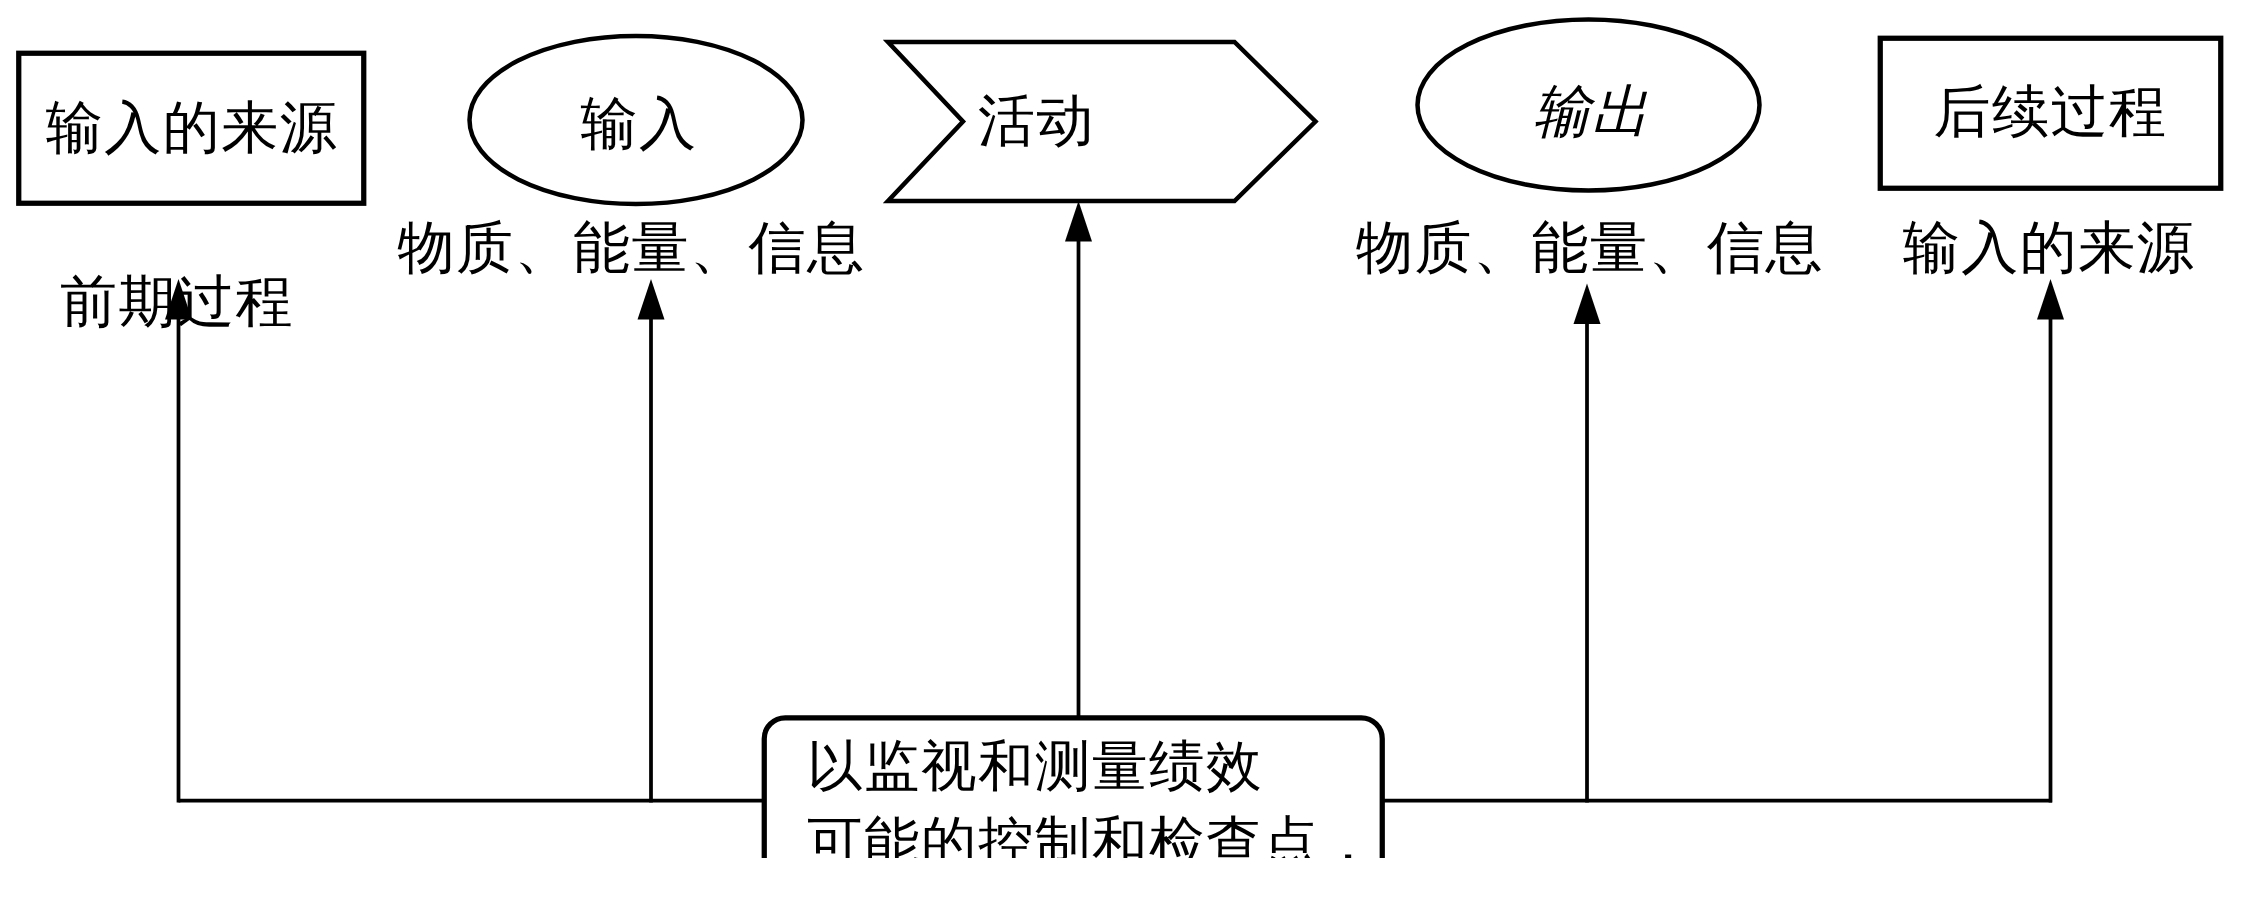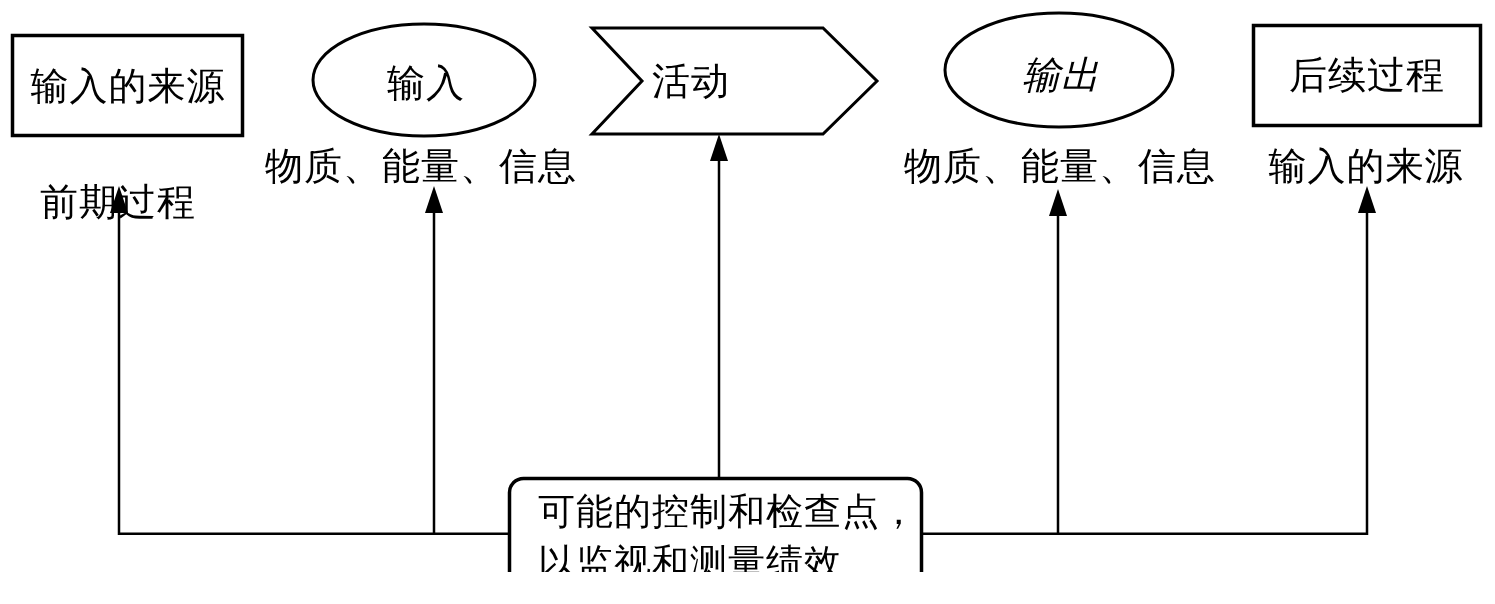--- a/index.html
+++ b/index.html
@@ -74,17 +74,17 @@
   <div class="shape-label" style="left:691px; top:81px;">活动</div>
   <div class="shape-label" style="left:1061px; top:75px;font-style:italic;">输出</div>
   <div class="shape-label" style="left:1367px; top:75px;">后续过程</div>
 
   <div class="sub-label" style="left:118px;margin-top:36px;">前期过程</div>
   <div class="sub-label" style="left:421px;">物质、能量、信息</div>
   <div class="sub-label" style="left:1060px;">物质、能量、信息</div>
   <div class="sub-label" style="left:1366px;">输入的来源</div>
 
   <div class="note-text">
+    <div>以监视和测量绩效</div>
     <div>可能的控制和检查点，</div>
-    <div>以监视和测量绩效</div>
   </div>
 
 </div>
 
 </body></html>

